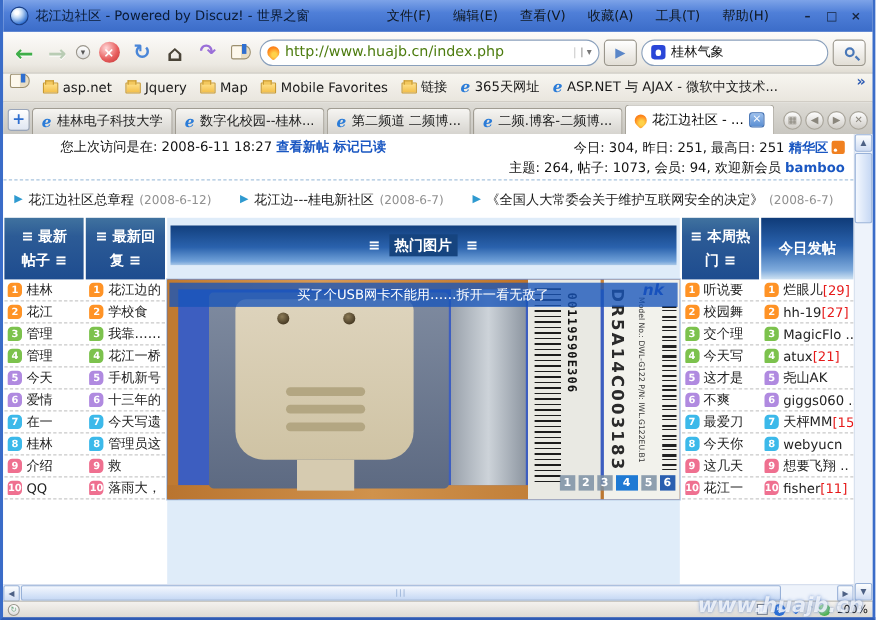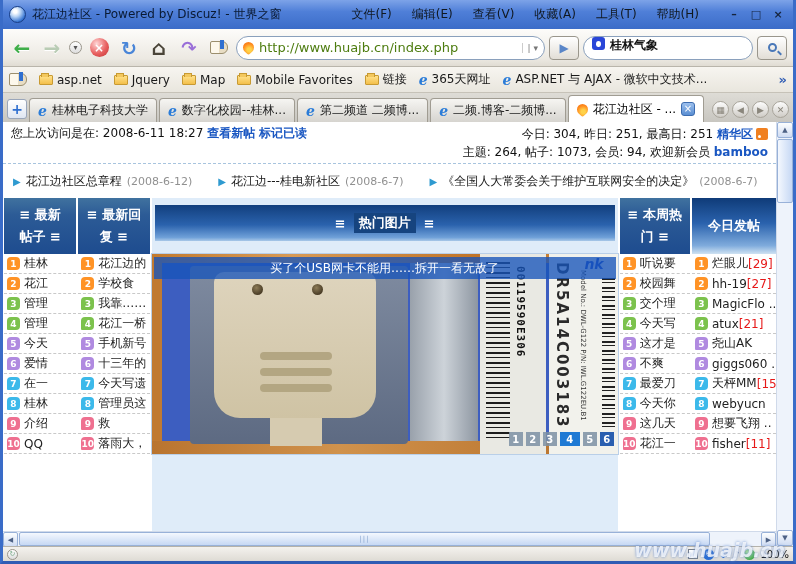--- a/index.html
+++ b/index.html
@@ -27,30 +27,30 @@
   .g-refresh { color:#4a86d8; font-size:19px; }
   .g-home { color:#4a4438; font-size:20px; }
   .g-send { color:#9a6fd8; font-size:18px; }
   .g-book { width:18px;height:13px;background:linear-gradient(90deg,#fdf8ec 48%,#e8ddc4 52%);border:1px solid #9c8f6e;border-radius:2px 6px 6px 2px;position:relative; }
   .g-book::after { content:""; position:absolute; right:3px; top:-2px; width:4px; height:9px; background:#2f6fd0; }
   .addressbar { flex:1; height:24px; background:#fff; border:1px solid #8aa0bc; border-radius:12px; display:flex; align-items:center; padding:0 6px; gap:5px; min-width:250px; }
   .flame { width:11px; height:11px; background:radial-gradient(circle at 40% 70%,#ffd24a 20%,#ff8a1e 60%,#ee6a10); border-radius:50% 50% 50% 2px; transform:rotate(-45deg); flex:0 0 11px; }
   .url { font-size:13px; color:#4d7c0f; flex:1; white-space:nowrap; overflow:hidden; font-family:"DejaVu Sans",sans-serif; }
   .addr-drop { color:#777; font-size:9px; border-left:1px solid #ccc; padding-left:5px; }
   .gobtn { width:30px; height:24px; border:1px solid #9a968c; border-radius:4px; background:linear-gradient(#fff,#e2ded6); color:#5a86c8; font-size:12px; display:flex; align-items:center; justify-content:center; }
-  .searchbox { width:170px; height:24px; background:#fff; border:1px solid #8aa0bc; border-radius:12px; display:flex; padding:0 8px; gap:5px;font-weight:bold; }
+  .searchbox { width:170px; height:24px; background:#fff; border:1px solid #8aa0bc; border-radius:12px; display:flex; align-items:center; padding:0 8px; gap:5px; }
   .paw { width:13px; height:13px; border-radius:3px; background:#2a46d8; position:relative; flex:0 0 13px; }
   .paw::after { content:""; position:absolute; left:4px; top:4px; width:5px; height:6px; background:#fff; border-radius:50% 50% 40% 40%; }
   .searchtext { font-size:12px; color:#111; }
   .magbtn { width:30px; height:24px; border:1px solid #9a968c; border-radius:4px; background:linear-gradient(#fff,#e2ded6); display:flex; align-items:center; justify-content:center; }
   .mag { width:9px; height:9px; border:2px solid #4a78b8; border-radius:50%; position:relative; }
   .mag::after { content:""; position:absolute; left:7px; top:7px; width:5px; height:2px; background:#4a78b8; transform:rotate(45deg); }
 
   
-  .bookmarks { height:26px; flex:0 0 26px; background:linear-gradient(#f7f5f0,#e9e6de); border-bottom:1px solid #c6c2b8; display:flex; align-items:center; padding:0 6px; gap:12px; overflow:hidden; }
+  .bookmarks { height:26px; flex:0 0 26px; background:linear-gradient(#f7f5f0,#e9e6de); border-bottom:1px solid #c6c2b8; display:flex; padding:0 6px; gap:12px; overflow:hidden; }
   .bm { display:flex; align-items:center; gap:4px; font-size:12px; color:#1a1a1a; white-space:nowrap; }
   .icon { display:inline-block; }
   .icon.folder { width:14px; height:10px; background:linear-gradient(#ffe18a,#f3bf4a); border:1px solid #c89a32; border-radius:1px; position:relative; }
   .icon.folder::before { content:""; position:absolute; top:-3px; left:1px; width:6px; height:3px; background:#f3c85e; border:1px solid #c89a32; border-bottom:none; }
   .icon.ie { color:#2b7cd8; font:italic bold 14px "DejaVu Serif", serif; }
   .icon.ie::before { content:"e"; }
   .icon.flame { width:11px; height:11px; background:radial-gradient(circle at 40% 70%,#ffd24a 20%,#ff8a1e 60%,#ee6a10); border-radius:50% 50% 50% 2px; transform:rotate(-45deg); }
   .bm-chevron { margin-left:auto; color:#2f5cb4; font-size:13px; font-weight:bold; }
 
   
@@ -64,21 +64,21 @@
   .tabctrl { margin-left:auto; display:flex; gap:3px; align-items:center; margin-bottom:4px; }
   .cbtn { width:17px; height:17px; border-radius:50%; background:linear-gradient(#fdfdfd,#cfccc6); border:1px solid #a8a49a; color:#8a867c; font-size:9px; display:flex; align-items:center; justify-content:center; }
 
   
   .content { flex:1; display:flex; min-height:0; background:#fff; }
   .pagewrap { flex:1; display:flex; flex-direction:column; min-width:0; }
   .pagebody { flex:1; overflow:hidden; background:#fff; position:relative; }
 
   .stats { display:flex; padding:3px 8px 2px 8px; font-size:12px; color:#111; }
   .stats a, .lnk { color:#1a57c2; text-decoration:none; font-weight:bold; }
-  .stats-left { white-space:nowrap; }
+  .stats-left { white-space:nowrap;margin-left:44px; }
   .stats-right { margin-left:auto; text-align:right; line-height:18px; white-space:nowrap; }
   .rss { display:inline-block; width:12px; height:12px; background:#f08020; border-radius:2px; position:relative; vertical-align:-2px; margin-left:3px; }
   .rss::after { content:""; position:absolute; left:2px; bottom:2px; width:3px; height:3px; background:#fff; border-radius:50%; }
 
   .announce { display:flex; gap:26px; padding:9px 10px 8px 10px; border-top:1px dashed #a8c4de; font-size:12px; color:#1a1a1a; white-space:nowrap; overflow:hidden; }
   .ann { display:flex; align-items:center; gap:5px; }
   .ann .arrow { color:#2f9ad0; font-size:10px; }
   .ann .date { color:#909090; font-size:11px; }
 
   .main { display:flex; gap:2px; padding:0 0 0 1px; height:333px; }

